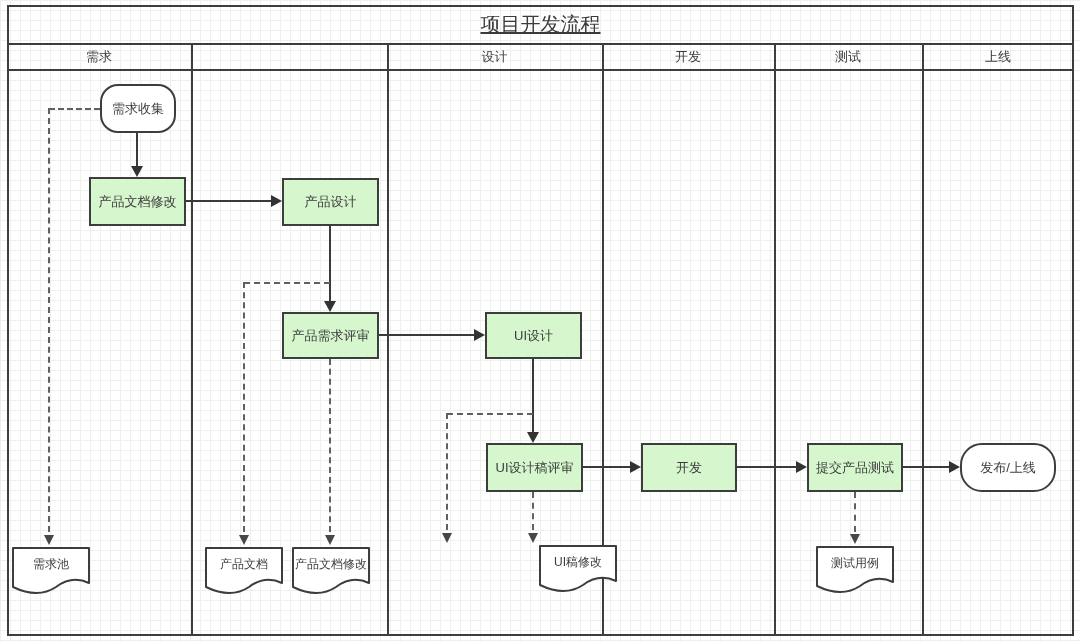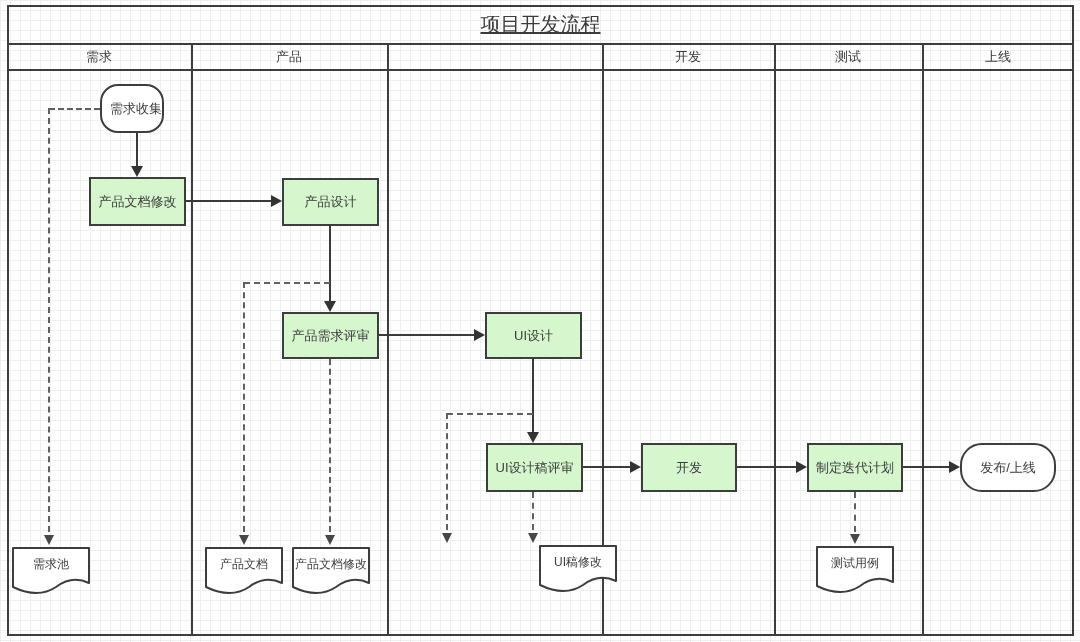--- a/index.html
+++ b/index.html
@@ -45,22 +45,22 @@
 
   <div class="vrule" style="left:191px;top:43px;height:591px;"></div>
   <div class="vrule" style="left:387px;top:43px;height:591px;"></div>
   <div class="vrule" style="left:602px;top:43px;height:591px;"></div>
   <div class="vrule" style="left:774px;top:43px;height:591px;"></div>
   <div class="vrule" style="left:922px;top:43px;height:591px;"></div>
 
   <div class="lane-cell" style="left:7px;width:184px;">
       <span>需求</span>
     </div>
-  <div class="lane-cell" style="left:191px;width:196px;">
-      <span>产品</span>
+  <div class="lane-cell" style="left:387px;width:215px;">
+      <span>设计</span>
     </div>
   <div class="lane-cell" style="left:602px;width:172px;">
       <span>开发</span>
     </div>
   <div class="lane-cell" style="left:774px;width:148px;">
       <span>测试</span>
     </div>
   <div class="lane-cell" style="left:922px;width:152px;">
       <span>上线</span>
     </div>
@@ -103,21 +103,21 @@
   <div class="line-dh" style="left:447px;top:413px;width:86px;"></div>
   <div class="line-dv" style="left:446px;top:413px;height:117px;"></div>
   <div class="ah-ds" style="left:442px;top:533px;"></div>
 
   <div class="line-dv" style="left:532px;top:492px;height:38px;"></div>
   <div class="ah-ds" style="left:528px;top:533px;"></div>
 
   <div class="line-dv" style="left:854px;top:492px;height:40px;"></div>
   <div class="ah-ds" style="left:850px;top:534px;"></div>
 
-  <div class="node stadium" style="left:100px;top:84px;width:64px;height:49px;border-radius:18px;justify-content:flex-end;">
+  <div class="node stadium" style="left:100px;top:84px;width:76px;height:49px;border-radius:18px;">
     <span>需求收集</span>
     </div>
 
   <div class="node" style="left:89px;top:177px;width:97px;height:49px;">
     <span>产品文档修改</span>
     </div>
 
   <div class="node" style="left:282px;top:178px;width:97px;height:48px;">
     <span>产品设计</span>
     </div>
@@ -132,21 +132,21 @@
 
   <div class="node" style="left:486px;top:443px;width:97px;height:49px;">
     <span>UI设计稿评审</span>
     </div>
 
   <div class="node" style="left:641px;top:443px;width:96px;height:49px;">
     <span>开发</span>
     </div>
 
   <div class="node" style="left:807px;top:443px;width:96px;height:49px;">
-    <span>制定迭代计划</span>
+    <span>提交产品测试</span>
     </div>
 
   <div class="node stadium" style="left:960px;top:443px;width:96px;height:49px;border-radius:22px;">
     <span>发布/上线</span>
     </div>
 
   <div class="doc" style="left:205px;top:547px;width:78px;height:50px;">
     <svg width="78" height="50" viewBox="0 0 78 50">
       <path d="M1,1 H77 V36 Q60,28 44,40 Q26,52 1,40 Z" fill="#ffffff" stroke="#3d3d3d" stroke-width="2" stroke-linejoin="round"></path>
       </svg>

